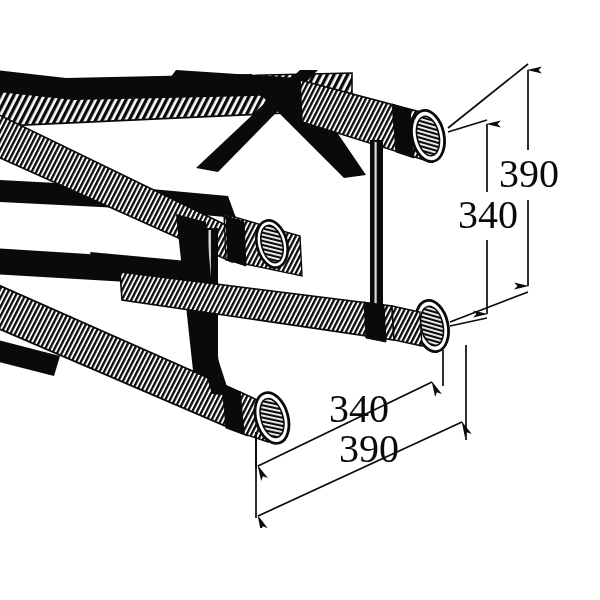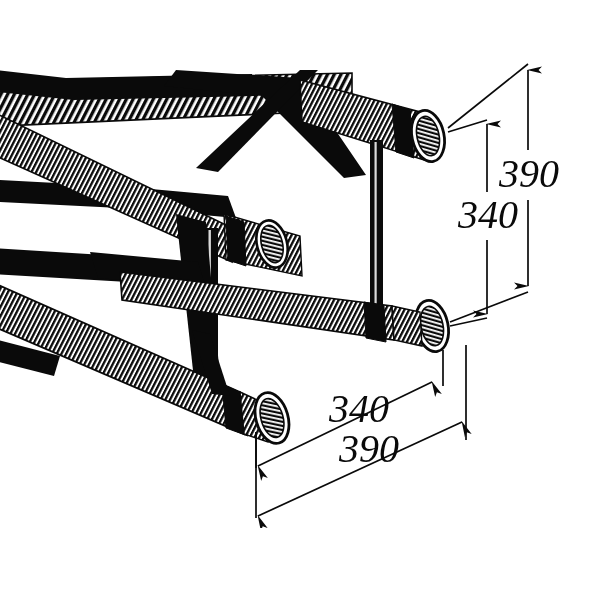--- a/index.html
+++ b/index.html
@@ -3,21 +3,20 @@
 <meta charset="utf-8">
 <title>Truss Technical Drawing</title>
 <style>
   html,body{margin:0;padding:0;background:#ffffff;}
   #stage{
     position:relative;
     width:600px;height:528px;
     background:#ffffff;
     overflow:hidden;
     font-family:"Liberation Serif", "DejaVu Serif", serif;
-    font-style:italic;
   }
   #stage svg{position:absolute;left:0;top:0;}
   .dimtext{
     position:absolute;
     font-family:"Liberation Serif","DejaVu Serif",serif;
     font-size:40px;
     line-height:1;
     color:#0a0a0a;
     white-space:nowrap;
     letter-spacing:0px;

